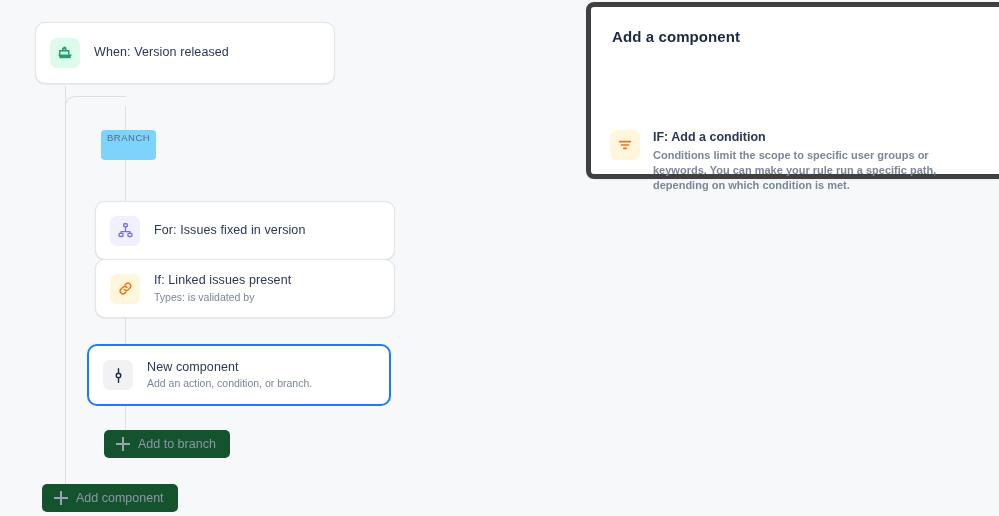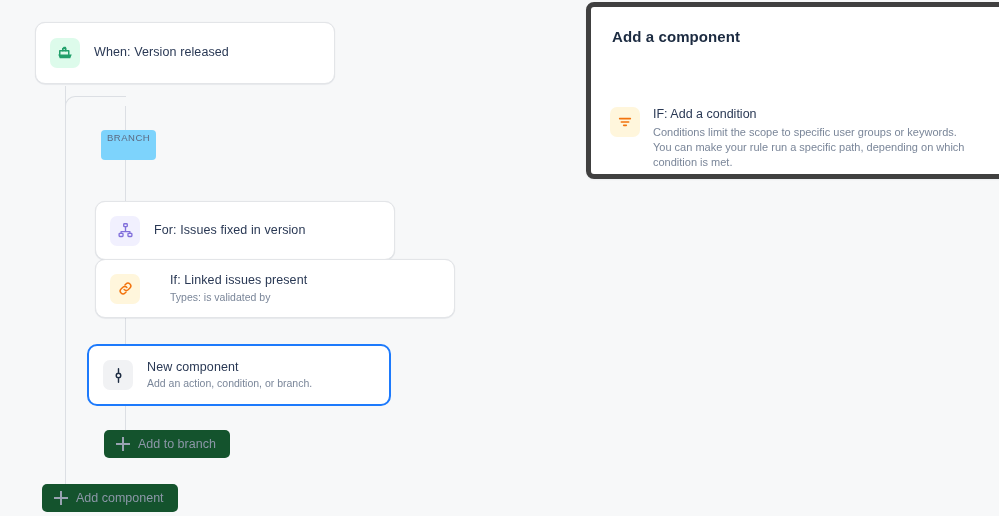--- a/index.html
+++ b/index.html
@@ -161,21 +161,21 @@
   }
   .opt {
     position: absolute;
     left: 19px;
     width: 368px;
     display: flex;
     align-items: flex-start;
     cursor: pointer;
   }
   #opt-action { top: 53px; }
-  #opt-condition { top: 99px; }
+  #opt-condition { top: 122px; font-weight: bold; }
   .opt-icon {
     width: 30px; height: 30px;
     border-radius: 7px;
     flex: 0 0 30px;
     display: flex;
     align-items: center;
     justify-content: center;
     margin-top: 1px;
   }
   .opt-text {
@@ -225,21 +225,21 @@
         <rect x="3" y="16" width="5.5" height="4.5" rx="1"></rect>
         <rect x="15.5" y="16" width="5.5" height="4.5" rx="1"></rect>
         <path d="M12 6.5v4M5.75 16v-2.5h12.5V16M12 10.5v3"></path>
       </svg>
     </span>
     <span class="node-text">
       <span class="node-title">For: Issues fixed in version</span>
     </span>
   </div>
 
-  <div class="node" style="left:95px; top:259px; width:360px; height:59px;gap:16px;">
+  <div class="node" style="left:95px; top:259px; width:300px; height:59px;">
     <span class="node-icon" style="background:#fff6dc;">
       <svg width="17" height="17" viewBox="0 0 24 24" fill="none" stroke="#f2730d" stroke-width="2" stroke-linecap="round" stroke-linejoin="round">
         <path d="M10 13.5a4 4 0 0 0 5.7.3l2.6-2.6a4 4 0 0 0-5.7-5.7L11.2 7"></path>
         <path d="M14 10.5a4 4 0 0 0-5.7-.3l-2.6 2.6a4 4 0 0 0 5.7 5.7l1.4-1.4"></path>
       </svg>
     </span>
     <span class="node-text">
       <span class="node-title">If: Linked issues present</span>
       <span class="node-sub">Types: is validated by</span>
     </span>

